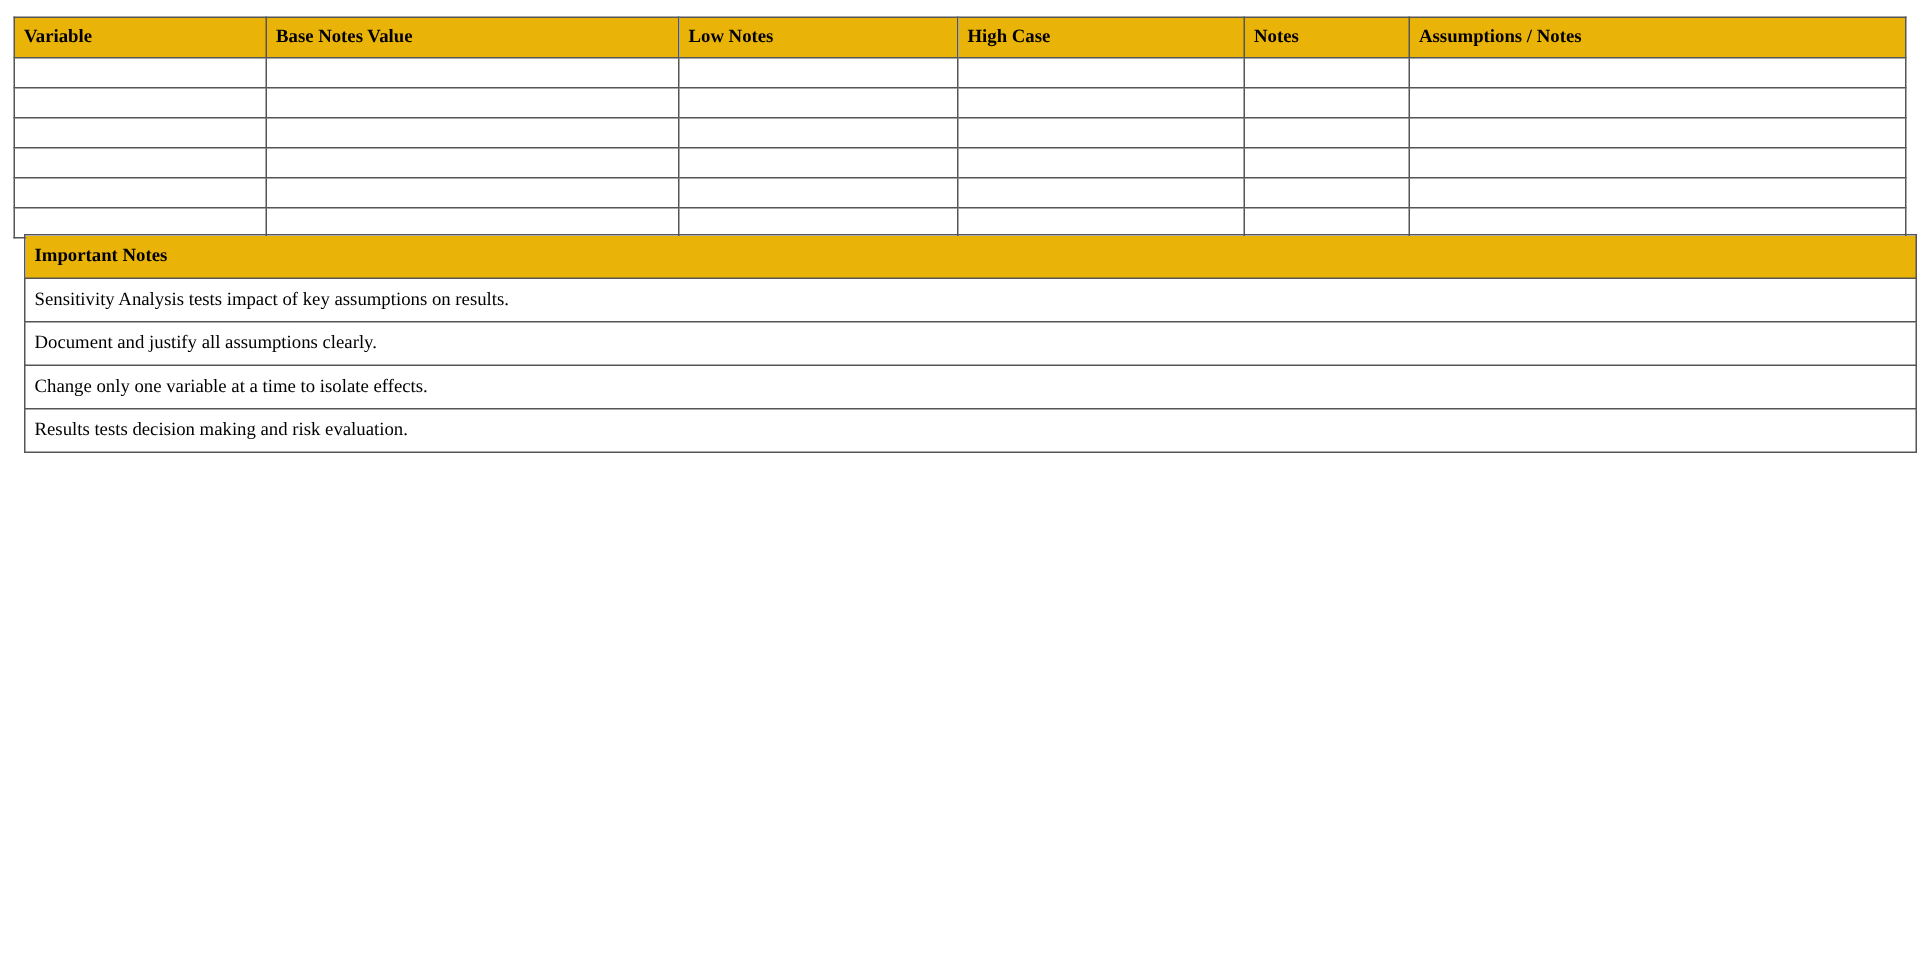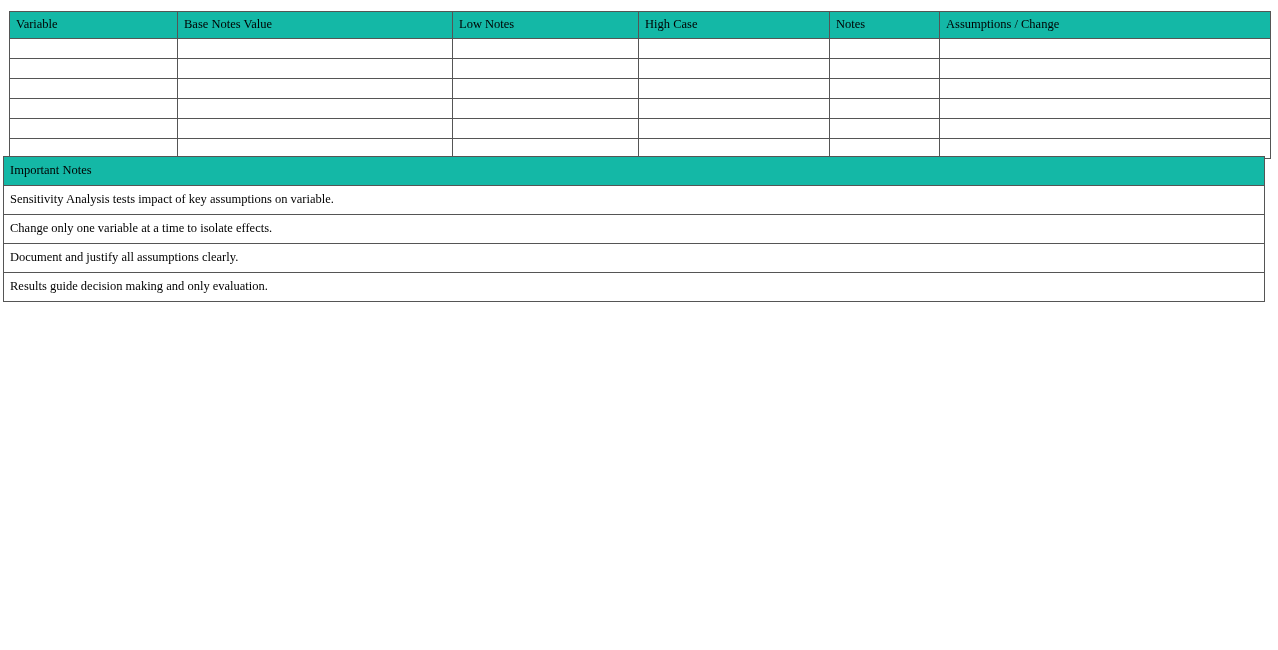--- a/index.html
+++ b/index.html
@@ -34,41 +34,41 @@
     vertical-align: middle;
     text-align: left;
     font-weight: normal;
     line-height: 1.25;
     height: 14px;
     overflow: hidden;
     white-space: nowrap;
   }
 
   table.grid thead th {
-    background: #14b8a6;
-    font-weight: normal;
+    background: #eab308;
+    font-weight: bold;
     height: 20px;
     margin-left: 20px;
   }
 
   
   #variables-table {
     position: absolute;
     left: 9px;
     top: 11px;
     width: 1261px;
   }
   #variables-table tbody td {
     height: 13px;
   }
 
   
   #notes-table {
     position: absolute;
-    left: 3px;
+    left: 16px;
     top: 156px;
     width: 1261px;
   }
   #notes-table thead th {
     height: 22px;
   }
   #notes-table tbody td {
     height: 22px;
     font-size: 12.5px;
   }
@@ -87,21 +87,21 @@
       <col style="width:110px">
       <col style="width:331px">
     </colgroup>
     <thead>
       <tr>
         <th>Variable</th>
         <th>Base Notes Value</th>
         <th>Low Notes</th>
         <th>High Case</th>
         <th>Notes</th>
-        <th>Assumptions / Change</th>
+        <th>Assumptions / Notes</th>
       </tr>
     </thead>
     <tbody>
       <tr>
         <td></td>
         <td></td>
         <td></td>
         <td></td>
         <td></td>
         <td></td>
@@ -153,27 +153,27 @@
     <colgroup>
       <col style="width:1261px">
     </colgroup>
     <thead>
       <tr>
         <th>Important Notes</th>
       </tr>
     </thead>
     <tbody>
       <tr>
-        <td>Sensitivity Analysis tests impact of key assumptions on variable.</td>
+        <td>Sensitivity Analysis tests impact of key assumptions on results.</td>
+      </tr>
+      <tr>
+        <td>Document and justify all assumptions clearly.</td>
       </tr>
       <tr>
         <td>Change only one variable at a time to isolate effects.</td>
       </tr>
       <tr>
-        <td>Document and justify all assumptions clearly.</td>
-      </tr>
-      <tr>
-        <td>Results guide decision making and only evaluation.</td>
+        <td>Results tests decision making and risk evaluation.</td>
       </tr>
     </tbody>
   </table>
 
 </div>
 
 </body></html>

